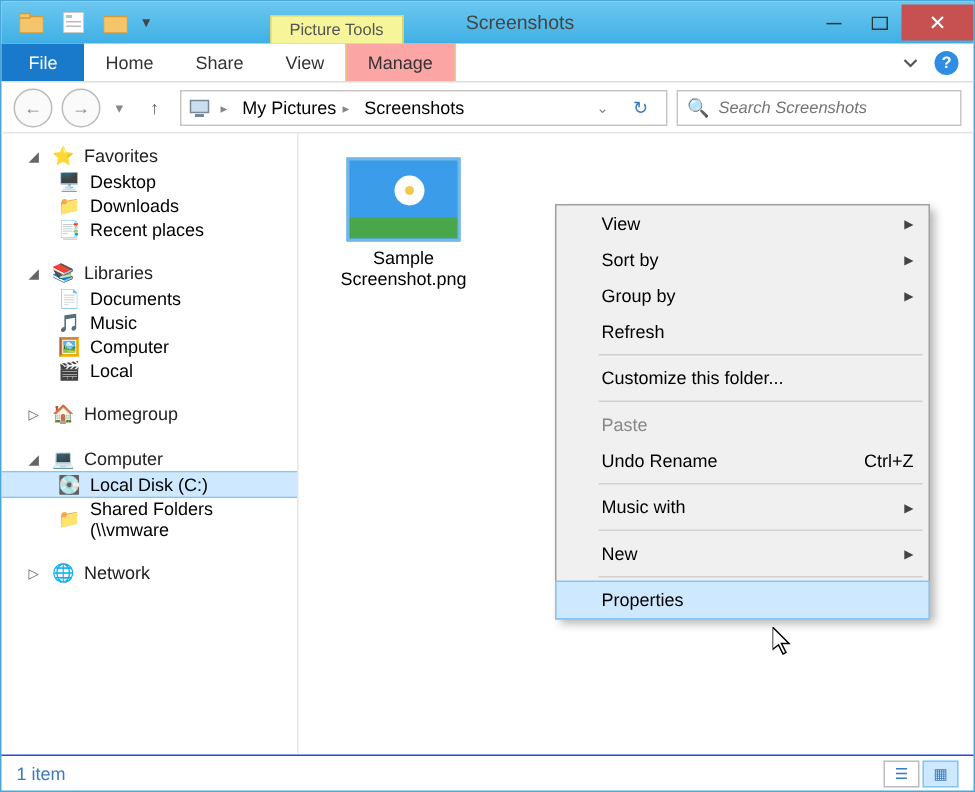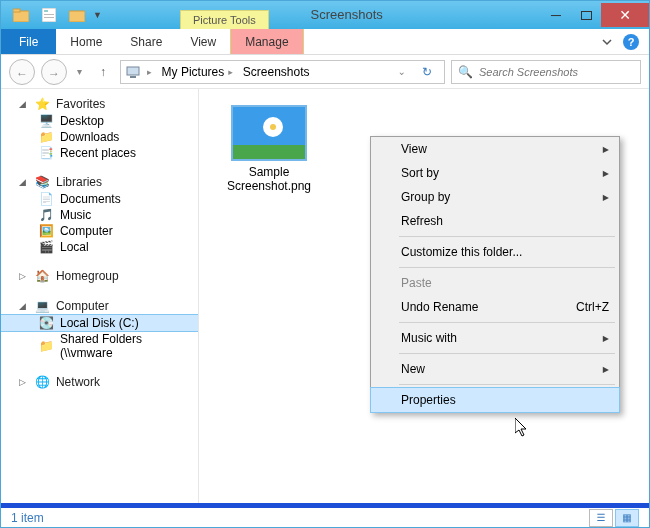--- a/index.html
+++ b/index.html
@@ -62,21 +62,21 @@
 
 .ctx-menu { position:absolute; left:370px; top:136px; width:250px; background:#f0f0f0; border:1px solid #a0a0a0; box-shadow:3px 3px 6px rgba(0,0,0,0.3); }
 .ctx-menu .ctx-item { height:24px; display:flex; align-items:center; padding:0 10px 0 30px; position:relative; }
 .ctx-item.sub::after { content:"▶"; position:absolute; right:10px; font-size:8px; color:#444; }
 .ctx-item.disabled { color:#888;text-align:right; }
 .ctx-item.hover { background:#cde8ff; outline:1px solid #84c6f2; }
 .ctx-sep { height:1px; background:#d0d0d0; margin:3px 4px 3px 28px; }
 .ctx-short { margin-left:auto; }
 
 
-.statusbar { height:24px; border-top:5px solid #1d4ed8; display:flex; align-items:center; padding:0 10px; color:#3a7bbf; font-size:11px;gap:33px; }
+.statusbar { height:24px; border-top:1px solid #1d4ed8; display:flex; align-items:center; padding:0 10px; color:#3a7bbf; font-size:11px;gap:33px; }
 .view-toggles { margin-left:auto; display:flex; gap:2px; }
 .vt { width:24px; height:18px; border:1px solid #bbb; display:flex; align-items:center; justify-content:center; font-size:10px; }
 .vt.active { background:#cde8ff; border-color:#84c6f2; }
 
 
 .cursor { position:absolute; left:515px; top:418px; pointer-events:none; }
 
 svg { display:block; }
 </style>
 </head>

